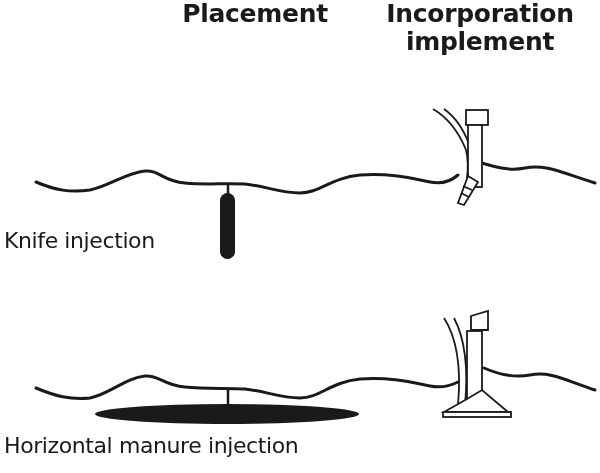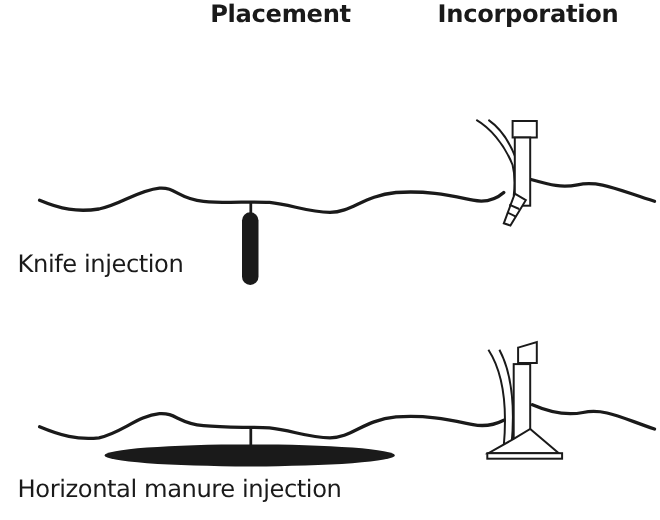--- a/index.html
+++ b/index.html
@@ -1,36 +1,37 @@
 <!DOCTYPE html>
 <html><head>
 <meta charset="utf-8">
 <style>
   html, body { margin: 0; padding: 0; background: #ffffff; }
   body { width: 600px; height: 473px; position: relative; overflow: hidden;
          font-family: "DejaVu Sans", sans-serif; color: #1a1a1a; }
-  .hdr { position: absolute; top: 0; font-weight: bold; font-size: 22px; line-height: 28px;
+  .hdr { position: absolute; top: 0; font-weight: bold; font-size: 25px; line-height: 28px;
          text-align: center; font-family: "DejaVu Sans", sans-serif; letter-spacing: -0.3px; }
   .hdr span { display: block; }
   #hdr-placement { left: 175px; width: 160px; }
   #hdr-incorp { left: 385px; width: 190px; }
-  .row-label { position: absolute; left: 16px; font-size: 22px; font-family: "DejaVu Sans", sans-serif;
+  .row-label { position: absolute; left: 4px; font-size: 22px; font-family: "DejaVu Sans", sans-serif;
                letter-spacing: -0.4px; }
   #label-knife { top: 228px; }
   #label-sweep { top: 433px; }
   svg { position: absolute; left: 0; top: 0; }
 </style>
 </head>
 <body>
 
 <div class="hdr" id="hdr-placement">
   <span>Placement</span>
 </div>
 <div class="hdr" id="hdr-incorp">
   <span>Incorporation</span>
+  <span>implement</span>
 </div>
 
 <svg width="600" height="473" viewBox="0 0 600 473">
 
   <g>
     <path d="M36,182 C55,190 70,193 90,190 C110,186 125,173 145,171 C160,170 162,181 185,183 C205,185 225,183 245,184 C265,186 280,193 300,193 C320,193 330,178 360,175 C390,173 410,178 430,182 C440,184 450,182 458,175 M482,163 C500,168 510,171 525,168 C545,164 560,172 595,183" fill="none" stroke="#1a1a1a" stroke-width="3" stroke-linecap="round"></path>
 
     <line x1="228" y1="183" x2="228" y2="195" stroke="#1a1a1a" stroke-width="2.5"></line>
     <rect x="220" y="193" width="15" height="66" rx="7.5" fill="#1a1a1a"></rect>
 

